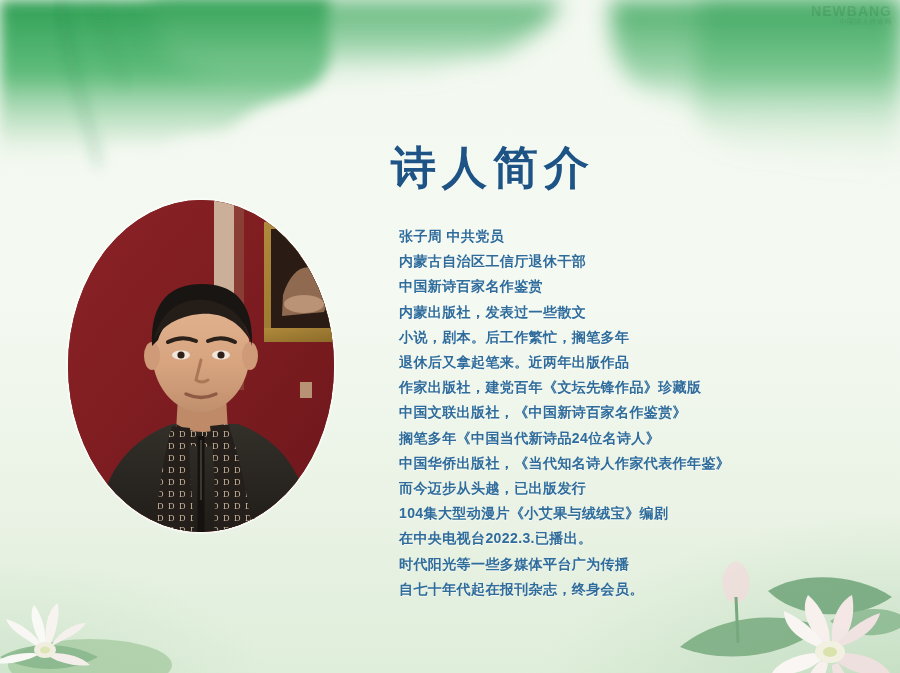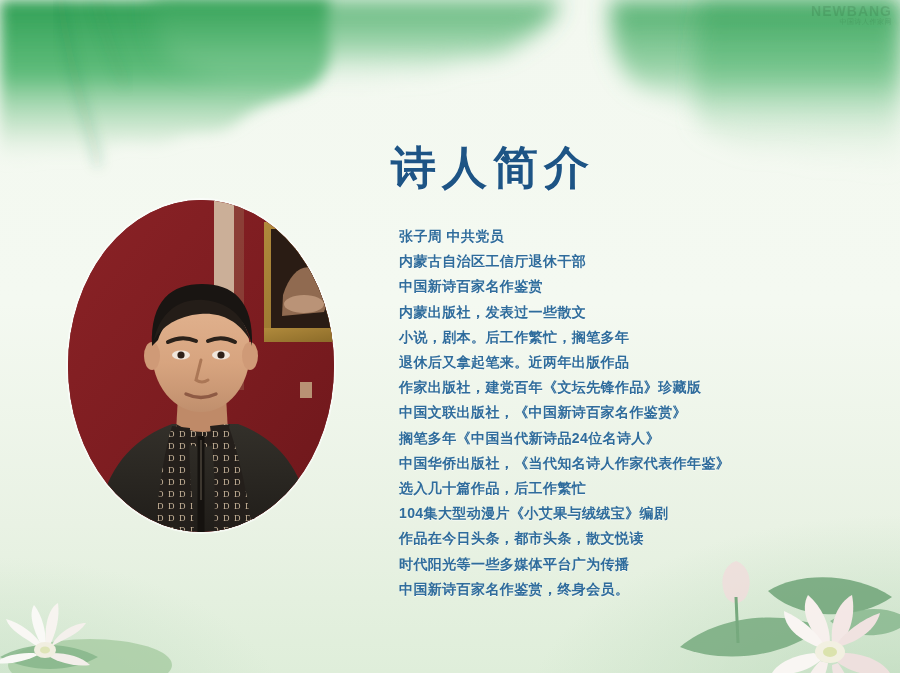--- a/index.html
+++ b/index.html
@@ -198,25 +198,25 @@
     <div class="line">张子周      中共党员</div>
     <div class="line">内蒙古自治区工信厅退休干部</div>
     <div class="line">中国新诗百家名作鉴赏</div>
     <div class="line">内蒙出版社，发表过一些散文</div>
     <div class="line">小说，剧本。后工作繁忙，搁笔多年</div>
     <div class="line">退休后又拿起笔来。近两年出版作品</div>
     <div class="line">作家出版社，建党百年《文坛先锋作品》珍藏版</div>
     <div class="line">中国文联出版社，《中国新诗百家名作鉴赏》</div>
     <div class="line">搁笔多年《中国当代新诗品24位名诗人》</div>
     <div class="line">中国华侨出版社，《当代知名诗人作家代表作年鉴》</div>
-    <div class="line">选入几十篇作品，后工作繁忙</div>
+    <div class="line">而今迈步从头越，已出版发行</div>
     <div class="line">104集大型动漫片《小艾果与绒绒宝》编剧</div>
-    <div class="line">作品在今日头条，都市头条，散文悦读</div>
+    <div class="line">在中央电视台2022.3.已播出。</div>
     <div class="line">时代阳光等一些多媒体平台广为传播</div>
-    <div class="line">中国新诗百家名作鉴赏，终身会员。</div>
+    <div class="line">自七十年代起在报刊杂志，终身会员。</div>
   </div>
 
   <div class="lotus-left">
     <svg viewBox="0 0 190 120" aria-hidden="true">
       <g opacity=".9">
         <ellipse cx="96" cy="104" rx="82" ry="26" fill="#9fc79a" opacity=".75"></ellipse>
         <path d="M6,96 C34,80 74,80 104,96 C76,112 36,112 6,96 Z" fill="#7fb184" opacity=".85"></path>
         <g>
           <path d="M48,86 C40,70 34,54 40,44 C48,54 52,70 52,84 Z" fill="#fdfbfa"></path>
           <path d="M52,84 C50,66 54,48 64,42 C66,56 62,72 56,84 Z" fill="#fbf5f3"></path>

